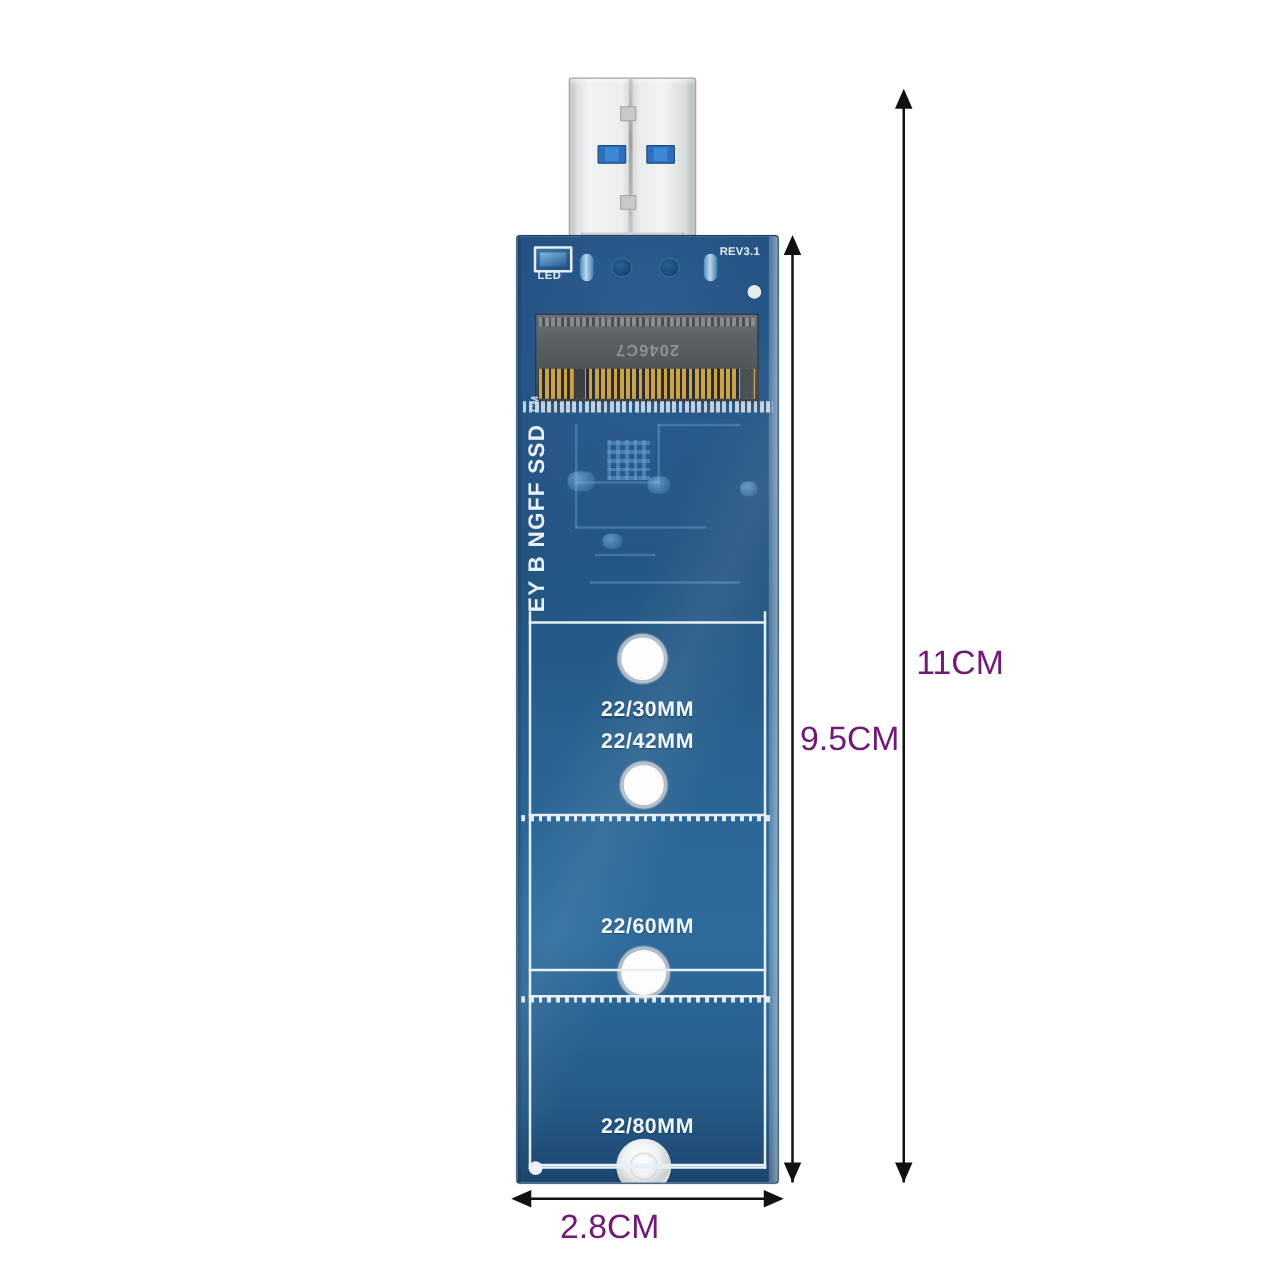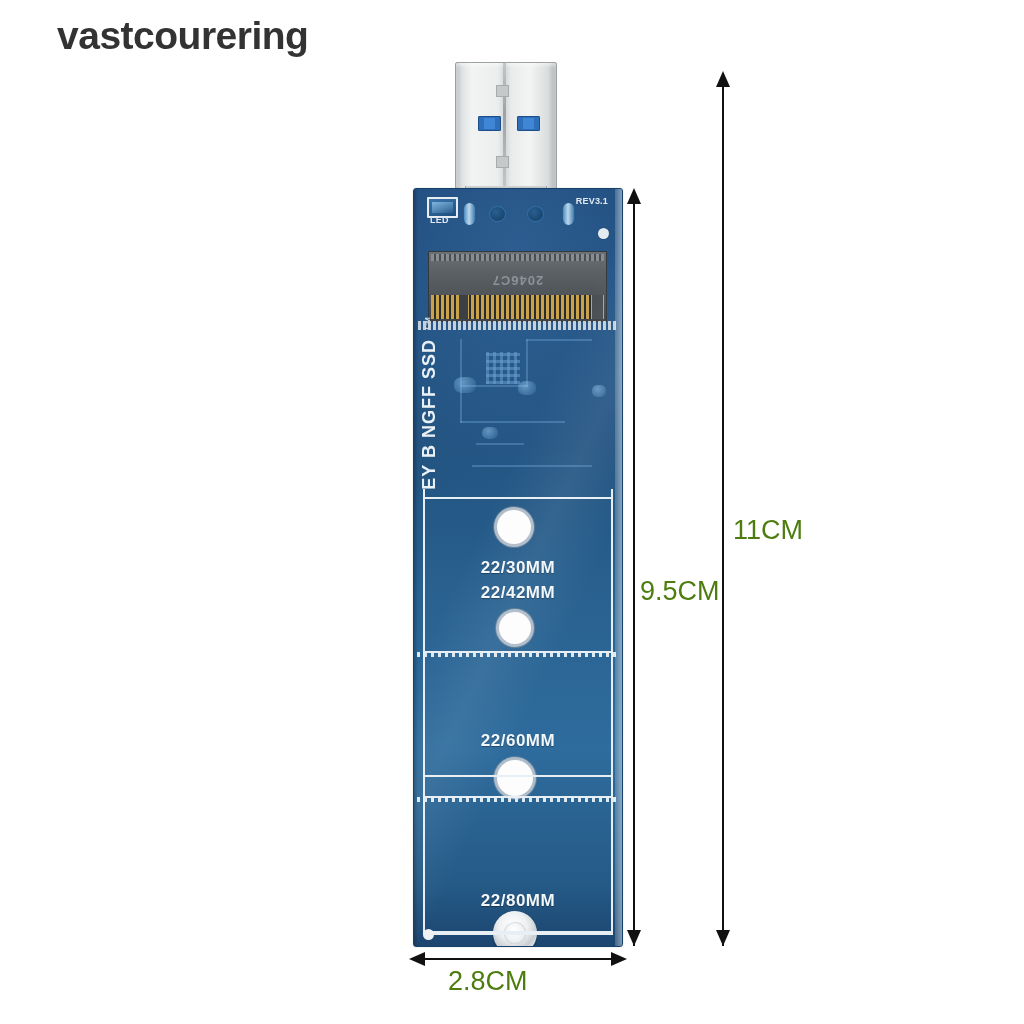--- a/index.html
+++ b/index.html
@@ -402,30 +402,29 @@
     border-right: 16px solid #111111;
   }
   .arrow-right {
     border-top: 7px solid transparent;
     border-bottom: 7px solid transparent;
     border-left: 16px solid #111111;
   }
   .dim-text {
     position: absolute;
     font-size: 27px;
-    color: #4d7c0f;
+    color: #701a75;
     white-space: nowrap;
   }
 </style>
 </head>
 <body>
 
 <div id="stage">
 
-  <div class="watermark">vastcourering</div>
 
   <div class="usb-wrap">
     <div class="usb-shell">
       <div class="usb-seam"></div>
       <div class="usb-notch n1"></div>
       <div class="usb-notch n2"></div>
       <div class="usb-pin p1"></div>
       <div class="usb-pin p2"></div>
     </div>
     <div class="usb-foot"></div>

